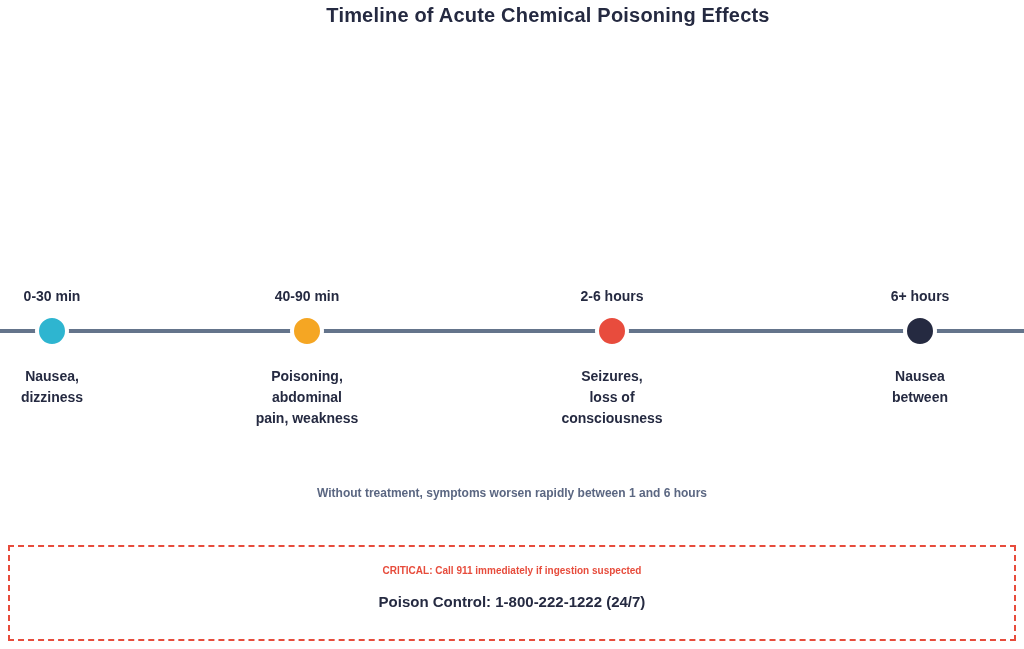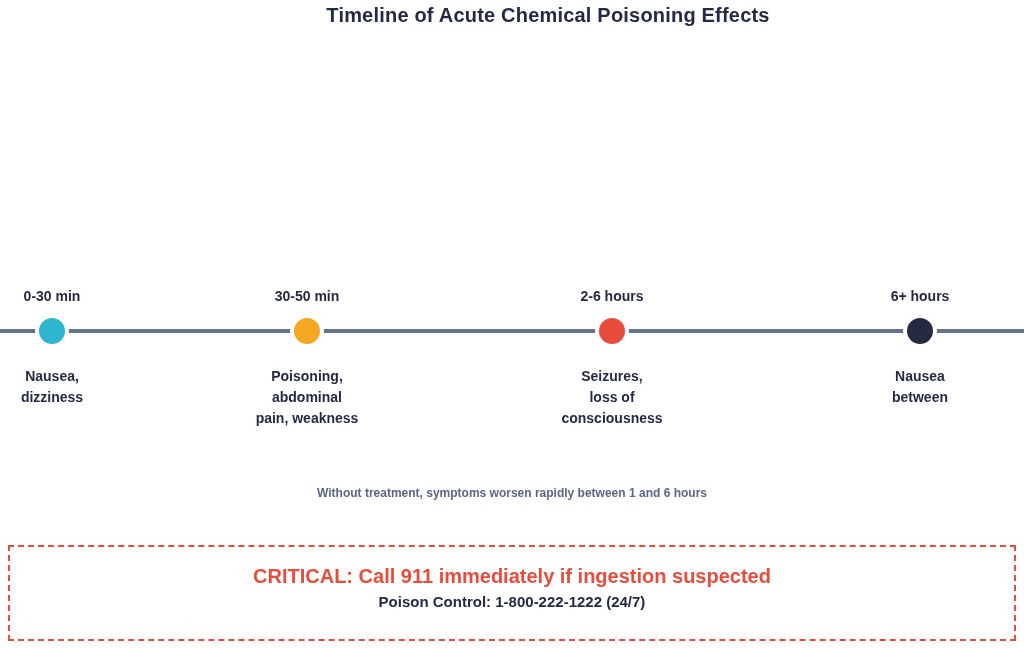--- a/index.html
+++ b/index.html
@@ -90,21 +90,21 @@
     height: 92px;
     border: 2px dashed #e74c3c;
     background: #ffffff;
   }
   .warning-critical {
     position: absolute;
     top: 18px;
     left: 0;
     width: 100%;
     text-align: center;
-    font-size: 20px;
+    font-size: 10px;
     font-weight: bold;
     color: #e74c3c;
   }
   .warning-poison-control {
     position: absolute;
     top: 46px;
     left: 0;
     width: 100%;
     text-align: center;
     font-size: 15px;
@@ -124,21 +124,21 @@
   <div class="event" style="left:52px;">
     <div class="time-label">0-30 min</div>
     <div class="dot" style="background-color: rgb(46, 181, 208);"></div>
     <div class="desc">
       <div>Nausea,</div>
       <div>dizziness</div>
     </div>
   </div>
 
   <div class="event" style="left:307px;">
-    <div class="time-label">30-50 min</div>
+    <div class="time-label">40-90 min</div>
     <div class="dot" style="background-color: rgb(245, 166, 35);"></div>
     <div class="desc">
       <div>Poisoning,</div>
       <div>abdominal</div>
       <div>pain, weakness</div>
     </div>
   </div>
 
   <div class="event" style="left:612px;">
     <div class="time-label">2-6 hours</div>

